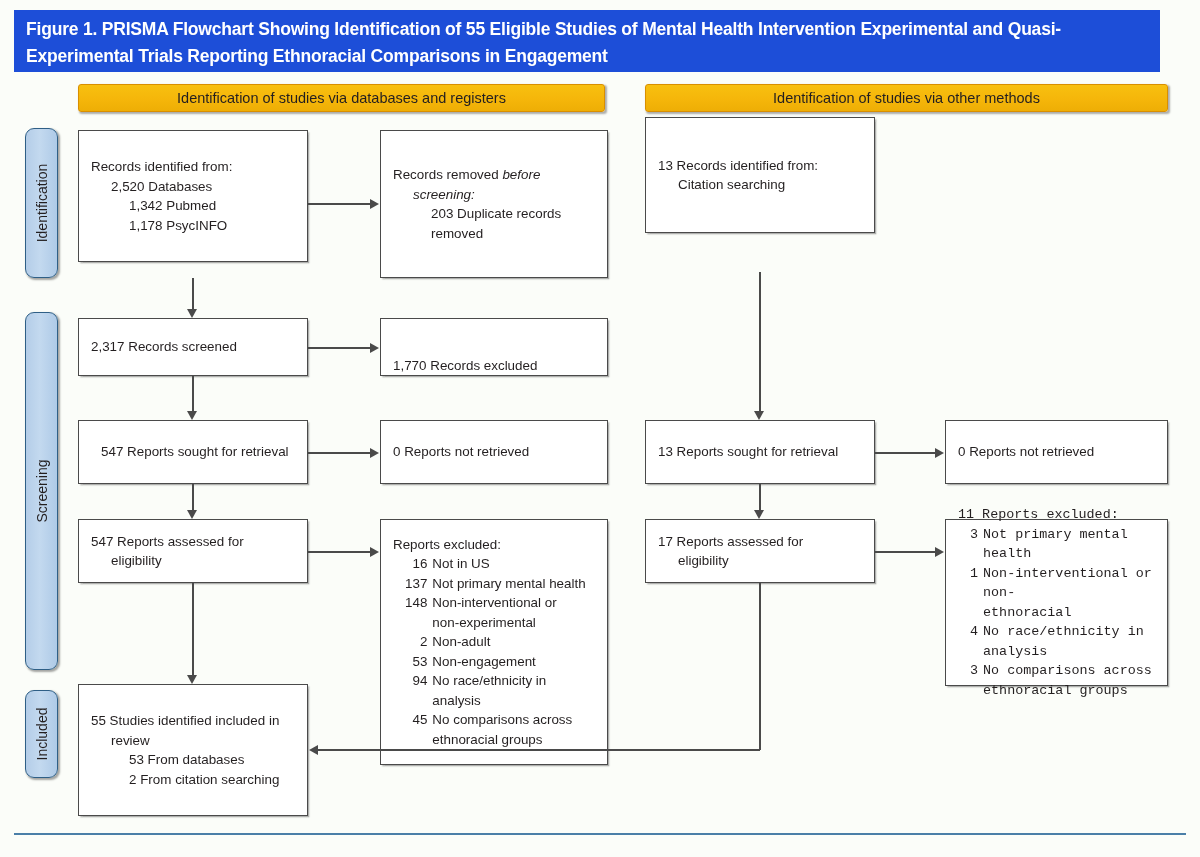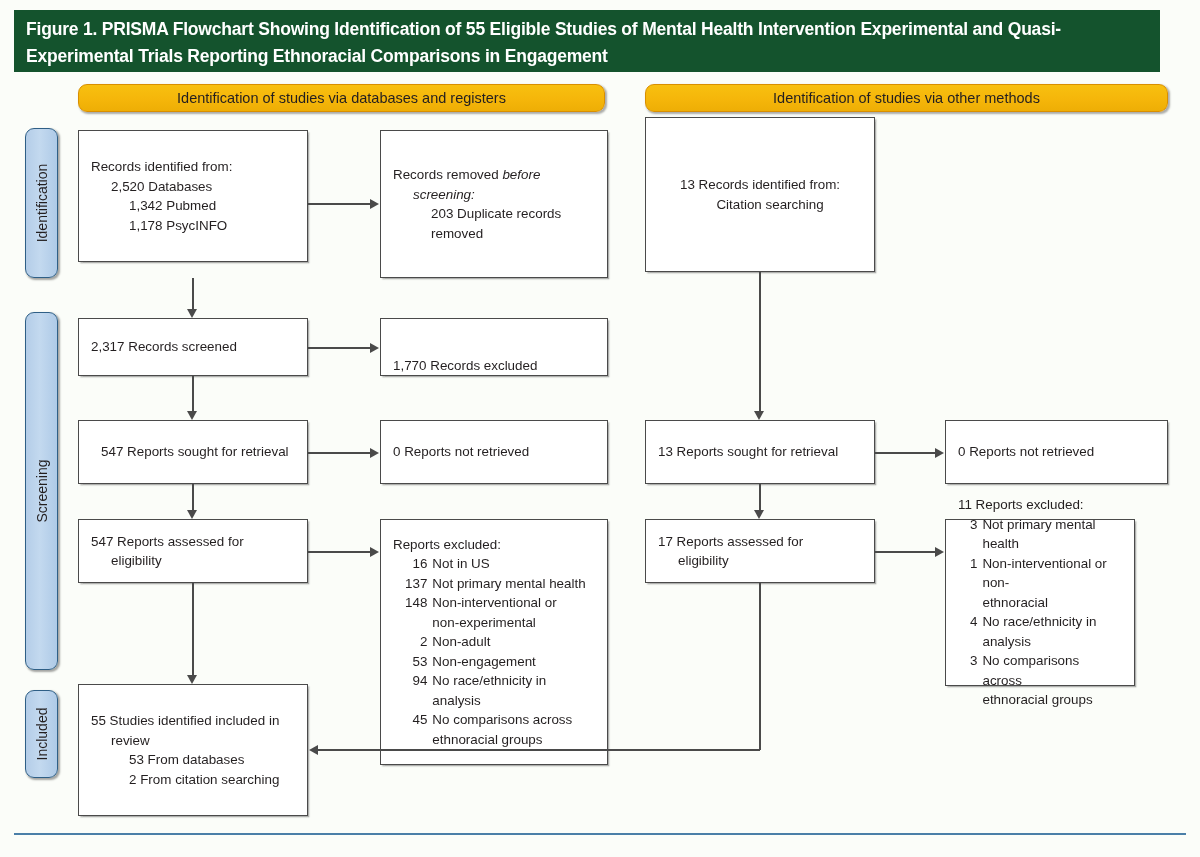--- a/index.html
+++ b/index.html
@@ -20,21 +20,21 @@
     overflow: hidden;
   }
 
   
   .title-bar {
     position: absolute;
     left: 14px;
     top: 10px;
     width: 1146px;
     height: 62px;
-    background: #14532d;
+    background: #1d4ed8;
     color: #ffffff;
     font-weight: bold;
     font-size: 17.5px;
     line-height: 27px;
     padding: 6px 10px 18px 12px;
     box-sizing: border-box;
     letter-spacing: -0.2px;
   }
 
   
@@ -57,21 +57,21 @@
   }
   #stage-identification { left: 25px; top: 128px; width: 33px; height: 150px; }
   #stage-screening      { left: 25px; top: 312px; width: 33px; height: 358px; }
   #stage-included       { left: 25px; top: 690px; width: 33px; height: 88px; }
 
   
   .section-header {
     position: absolute;
     background: linear-gradient(to bottom,#f8c010 0%, #f5b60a 55%, #eeae05 100%);
     border: 1.6px solid #d98f00;
-    border-radius: 9px;
+    border-radius: 3px;
     box-sizing: border-box;
     text-align: center;
     font-size: 14.5px;
     line-height: 26px;
     height: 28px;
     color: #231f20;
     box-shadow: 1.5px 1.5px 2px rgba(0,0,0,0.32);
   }
   #header-databases { left: 78px; top: 84px; width: 527px; }
   #header-other     { left: 645px; top: 84px; width: 523px; }
@@ -105,31 +105,31 @@
     padding-right: 5px;
     white-space: nowrap;
     vertical-align: top;
   }
   .numrow > .t { display: table-cell; vertical-align: top; }
   .numlist.ind-lvl { margin-left: 12px; }
 
   
   #box-records-identified   { left: 78px;  top: 130px; width: 230px; height: 132px; }
   #box-records-removed      { left: 380px; top: 130px; width: 228px; height: 148px; }
-  #box-other-identified     { left: 645px; top: 117px; width: 230px; height: 155px; text-align: center; }
+  #box-other-identified     { left: 645px; top: 117px; width: 230px; height: 116px; }
   #box-records-screened     { left: 78px;  top: 318px; width: 230px; height: 58px; }
   #box-records-excluded     { left: 380px; top: 318px; width: 228px; height: 58px; align-items: flex-end; }
   #box-reports-sought       { left: 78px;  top: 420px; width: 230px; height: 64px; padding-left: 10px; }
   #box-reports-notretrieved { left: 380px; top: 420px; width: 228px; height: 64px; }
   #box-other-sought         { left: 645px; top: 420px; width: 230px; height: 64px; }
   #box-other-notretrieved   { left: 945px; top: 420px; width: 223px; height: 64px; }
   #box-reports-assessed     { left: 78px;  top: 519px; width: 230px; height: 64px; }
   #box-reports-excluded     { left: 380px; top: 519px; width: 228px; height: 246px; }
   #box-other-assessed       { left: 645px; top: 519px; width: 230px; height: 64px; }
-  #box-other-excluded       { left: 945px; top: 519px; width: 190px; height: 167px; }
+  #box-other-excluded       { left: 945px; top: 519px; width: 223px; height: 167px; font-family: Liberation Mono, monospace; }
   #box-studies-included     { left: 78px;  top: 684px; width: 230px; height: 132px; }
 
   
   .ln { position: absolute; background: #4a4a4a; }
   .lnv { width: 1.6px; }
   .lnh { height: 1.6px; }
   .arrow-down {
     position: absolute;
     width: 0; height: 0;
     border-left: 5.5px solid transparent;

